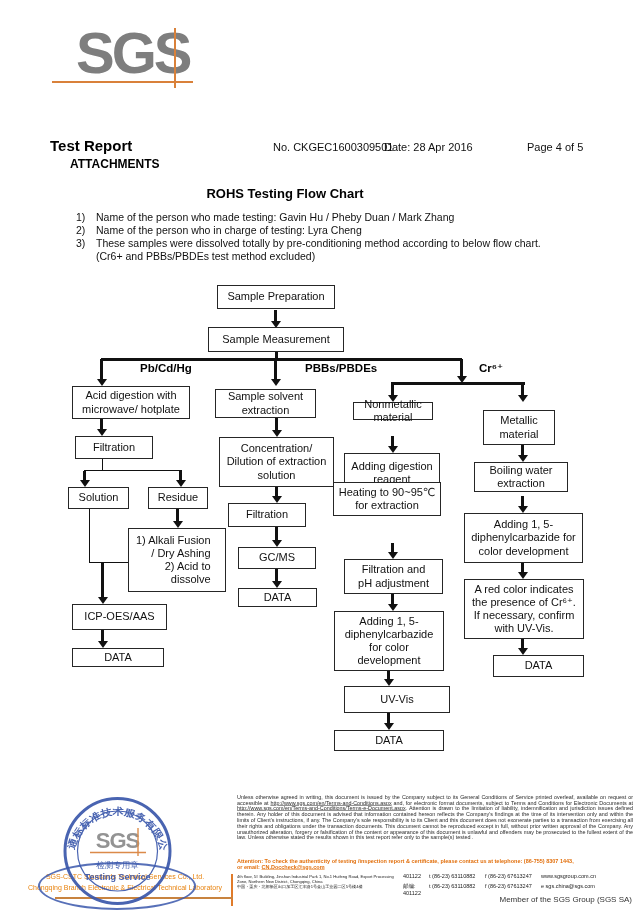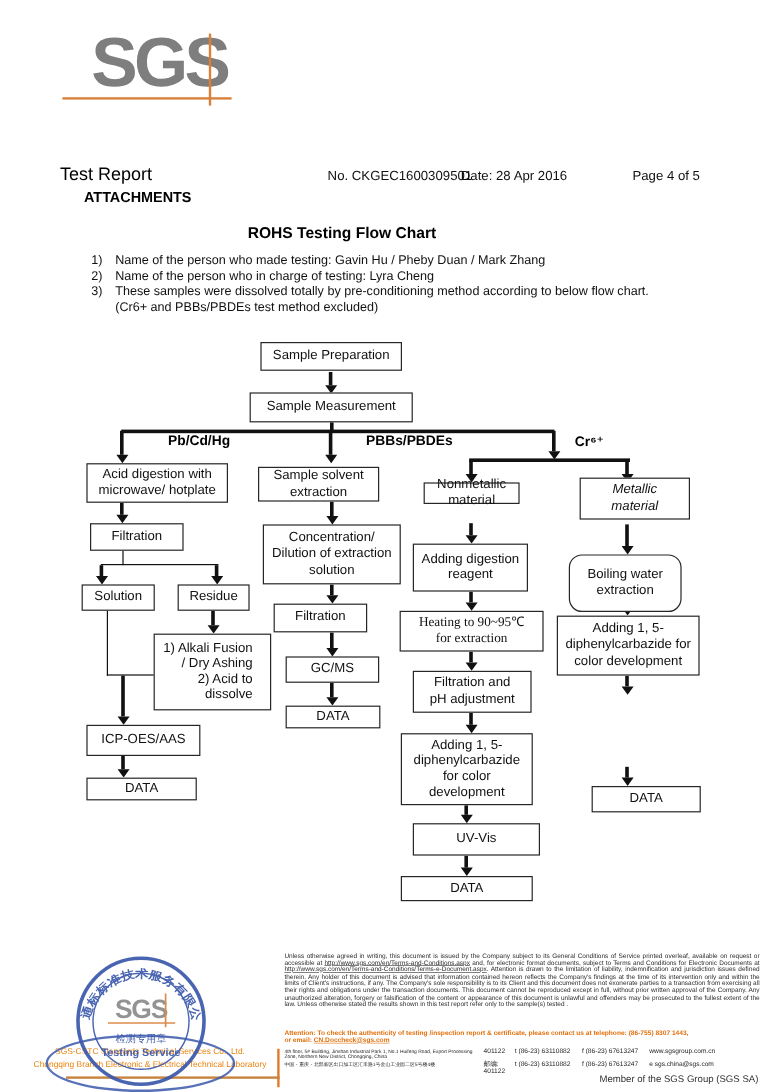--- a/index.html
+++ b/index.html
@@ -3,21 +3,21 @@
 <meta charset="utf-8">
 <style>
   html,body{margin:0;padding:0;background:#e9e9e9;}
   #page{position:relative;width:641px;height:910px;background:#ffffff;overflow:hidden;
         font-family:"Liberation Sans","DejaVu Sans",sans-serif;color:#1a1a1a;}
   
   #logo{position:absolute;left:76px;top:24px;font-size:58px;font-weight:bold;color:#7e7e7e;
         letter-spacing:-3px;line-height:1;}
   .oline{position:absolute;background:#d9813a;}
   .hrow{position:absolute;font-size:11px;color:#111;}
-  #title{position:absolute;left:50px;top:137px;font-size:15px;font-weight:normal;color:#000;}
+  #title{position:absolute;left:50px;top:137px;font-size:15px;font-weight:bold;color:#000;}
   
   #attach-heading{position:absolute;left:70px;top:157px;font-size:12px;font-weight:bold;color:#000;}
   #chart-title{position:absolute;left:0;top:186px;width:570px;text-align:center;font-size:13px;font-weight:bold;color:#000;}
   .note-row{display:flex;font-size:10.5px;line-height:13px;color:#111;}
   .note-num{width:20px;flex:none;}
   .note-text{white-space:pre-line;}
   #notes{position:absolute;left:76px;top:211px;width:500px;}
   
   .fb{position:absolute;border:1.5px solid #262626;background:#fff;display:flex;align-items:center;
       justify-content:center;text-align:center;font-size:11px;line-height:1.2;white-space:pre-wrap;
@@ -147,38 +147,42 @@
 Dilution of extraction
 solution</div>
   <div class="fb" style="left:228px;top:503px;width:78px;height:24px;">Filtration</div>
   <div class="fb" style="left:238px;top:547px;width:78px;height:22px;">GC/MS</div>
   <div class="fb" style="left:238px;top:588px;width:79px;height:19px;">DATA</div>
 
   <div class="fb" style="left:353px;top:402px;width:80px;height:18px;">Nonmetallic
 material</div>
   <div class="fb" style="left:344px;top:453px;width:96px;height:40px;">Adding digestion
 reagent</div>
-  <div class="fb" style="left:333px;top:509px;width:120px;height:34px;font-family:Liberation Serif, serif;">Heating to 90~95℃
+  <div class="fb" style="left:333px;top:482px;width:108px;height:34px;">Heating to 90~95℃
 for extraction</div>
   <div class="fb" style="left:344px;top:559px;width:99px;height:35px;">Filtration and
 pH adjustment</div>
   <div class="fb" style="left:334px;top:611px;width:110px;height:60px;">Adding 1, 5-
 diphenylcarbazide
 for color
 development</div>
   <div class="fb" style="left:344px;top:686px;width:106px;height:27px;">UV-Vis</div>
   <div class="fb" style="left:334px;top:730px;width:110px;height:21px;">DATA</div>
 
-  <div class="fb" style="left:483px;top:398px;width:92px;height:35px;font-style:italic;">Metallic
+  <div class="fb" style="left:483px;top:410px;width:72px;height:35px;">Metallic
 material</div>
-  <div class="fb" style="left:474px;top:462px;width:94px;height:48px;border-radius:11px;">Boiling water
+  <div class="fb" style="left:474px;top:462px;width:94px;height:30px;">Boiling water
 extraction</div>
   <div class="fb" style="left:464px;top:513px;width:119px;height:50px;">Adding 1, 5-
 diphenylcarbazide for
 color development</div>
+  <div class="fb" style="left:464px;top:579px;width:120px;height:60px;">A red color indicates
+the presence of Cr⁶⁺.
+If necessary, confirm
+with UV-Vis.</div>
   <div class="fb" style="left:493px;top:655px;width:91px;height:22px;">DATA</div>
 
   <div id="disc">
     <div class="inner">
       <span>Unless otherwise agreed in writing, this document is issued by the Company subject to its General Conditions of Service printed overleaf, available on request or accessible at </span><span class="u">http://www.sgs.com/en/Terms-and-Conditions.aspx</span><span> and, for electronic format documents, subject to Terms and Conditions for Electronic Documents at </span><span class="u">http://www.sgs.com/en/Terms-and-Conditions/Terms-e-Document.aspx</span><span>. Attention is drawn to the limitation of liability, indemnification and jurisdiction issues defined therein. Any holder of this document is advised that information contained hereon reflects the Company's findings at the time of its intervention only and within the limits of Client's instructions, if any. The Company's sole responsibility is to its Client and this document does not exonerate parties to a transaction from exercising all their rights and obligations under the transaction documents. This document cannot be reproduced except in full, without prior written approval of the Company. Any unauthorized alteration, forgery or falsification of the content or appearance of this document is unlawful and offenders may be prosecuted to the fullest extent of the law. Unless otherwise stated the results shown in this test report refer only to the sample(s) tested .</span>
     </div>
   </div>
 
   <div id="attention">
     <div class="inner"><span>Attention: To check the authenticity of testing /inspection report &amp; certificate, please contact us at telephone: (86-755) 8307 1443,

